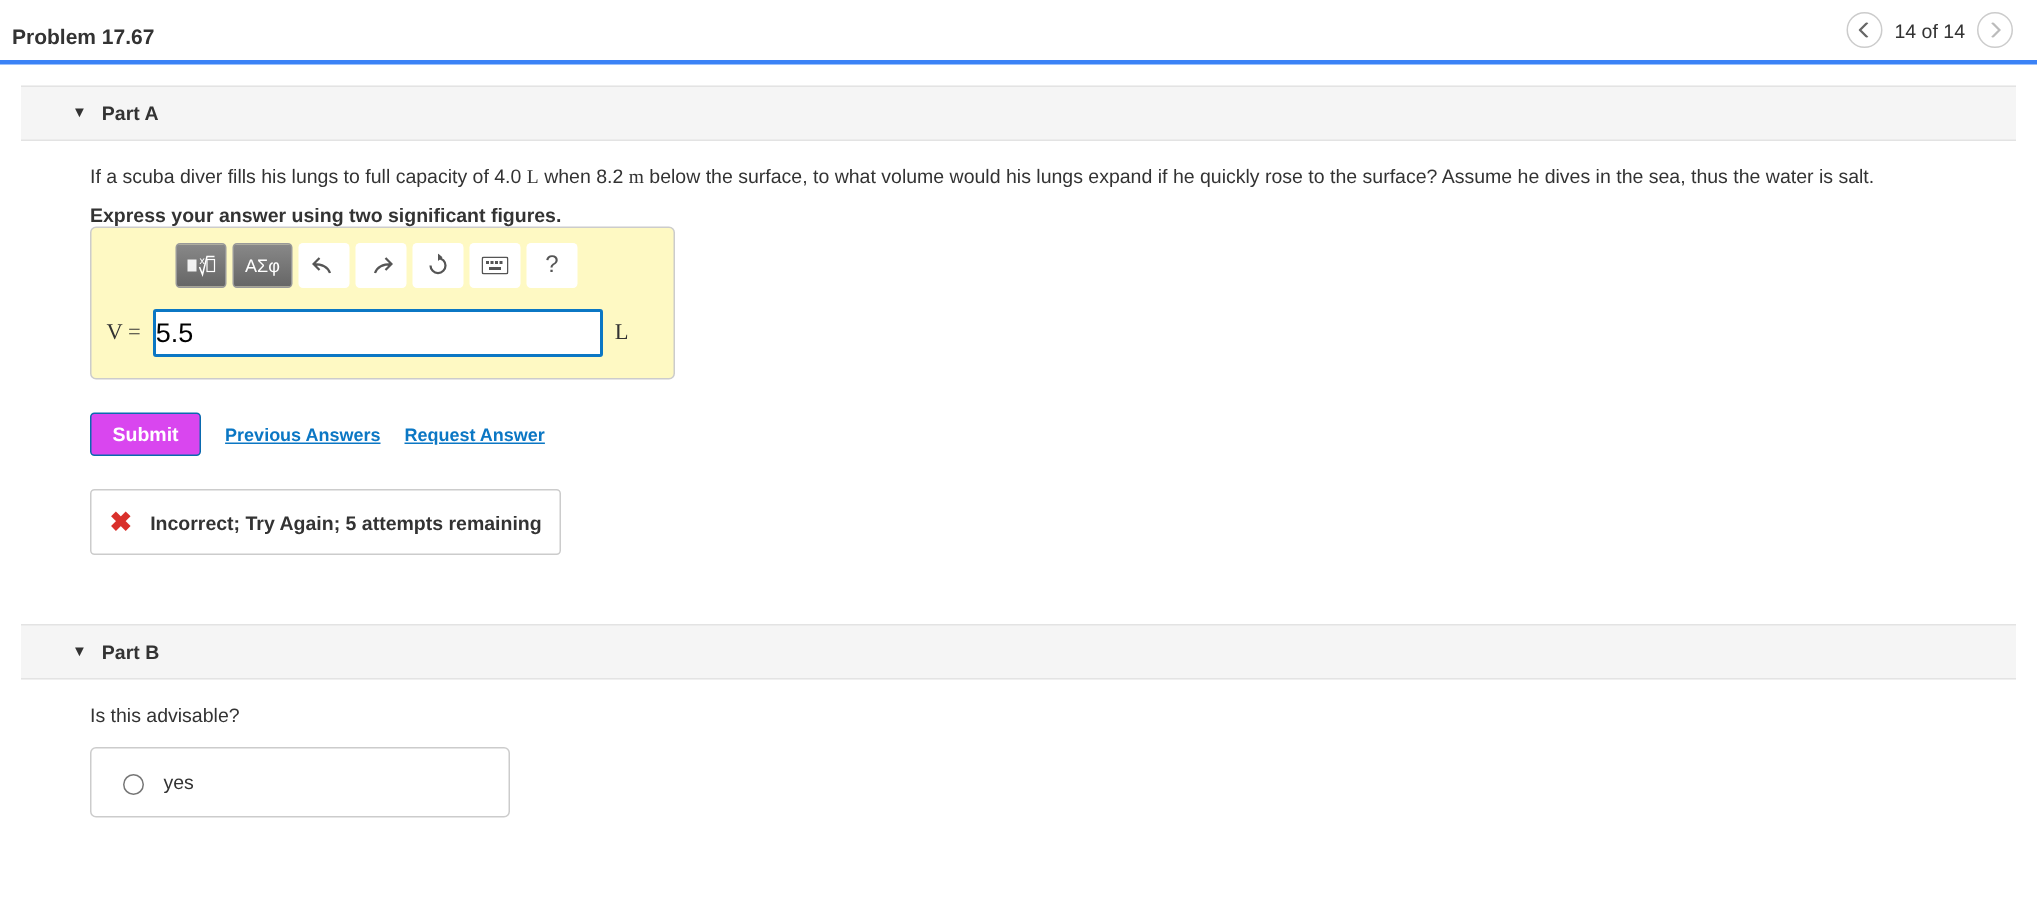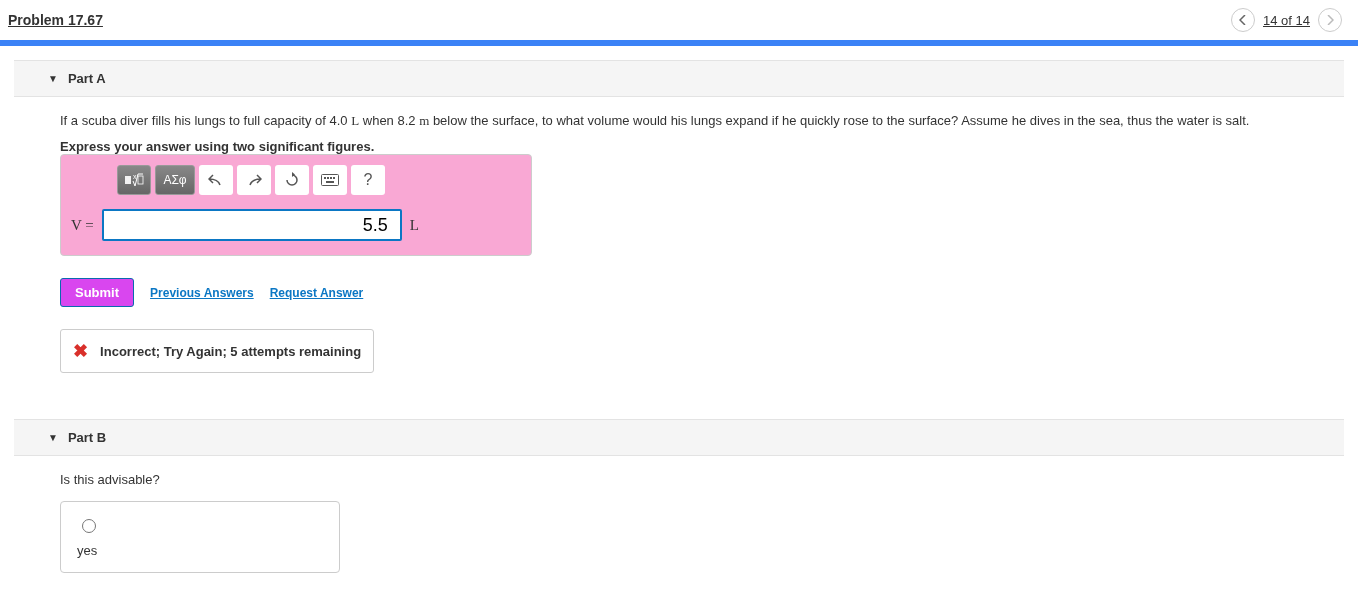--- a/index.html
+++ b/index.html
@@ -7,24 +7,23 @@
     margin: 0;
     font-family: Arial, Helvetica, sans-serif;
     font-size: 13px;
     color: #333;
     background: #fff;
     width: 1358px;
   }
   .header {
     display: flex;
     justify-content: space-between;
-    align-items: center;
+    align-items: flex-end;
     padding: 8px 16px 8px 8px;
-    border-bottom: 6px solid #3b82f6;
-    text-decoration: underline;
+    border-bottom: 3px solid #3b82f6;
   }
   .problem-title {
     font-weight: bold;
     font-size: 14px;
     color: #333;
   }
   .nav {
     display: flex;
     align-items: center;
     gap: 8px;
@@ -68,23 +67,23 @@
     font-size: 13px;
   }
   .math { font-family: 'Times New Roman', serif; }
   .instruction {
     font-weight: bold;
     font-size: 13px;
   }
   .answer-box {
     border: 1px solid #ccc;
     border-radius: 4px;
-    width: 472px;
+    width: 390px;
     padding: 10px 10px 14px 10px;
-    background: #f9a8d4;
+    background: #fef9c3;
   }
   .toolbar {
     display: flex;
     align-items: center;
     gap: 4px;
     margin-left: 46px;
     margin-bottom: 14px;
   }
   .tbtn {
     width: 34px;
@@ -109,24 +108,23 @@
     display: flex;
     align-items: center;
     gap: 8px;
   }
   .var-label { font-family: 'Times New Roman', serif; font-size: 15px; }
   .answer-input {
     width: 300px;
     height: 32px;
     border: 2px solid #0b77c4;
     border-radius: 2px;
-    padding: 2px 12px;
+    padding: 2px 0;
     font-size: 18px;
     outline: none;
-    text-align: right;
   }
   .unit-label { font-family: 'Times New Roman', serif; font-size: 15px; }
   .actions {
     margin-top: 22px;
     display: flex;
     align-items: center;
     gap: 16px;
   }
   .btn-submit {
     background: #d946ef;
@@ -166,24 +164,23 @@
     border-radius: 4px;
     width: 280px;
     padding: 14px 16px;
     margin-top: 14px;
     display: flex;
     flex-direction: column;
     gap: 12px;
   }
   .radio-row {
     display: flex;
-    align-items: flex-start;
+    align-items: center;
     gap: 10px;
     font-size: 13px;
-    flex-direction: column;
   }
   input[type=radio] { width: 14px; height: 14px; cursor: pointer; }
   .spacer { height: 30px; }
 </style>
 </head>
 <body>
 
 <div class="header">
   <div class="problem-title">Problem 17.67</div>
   <div class="nav">

